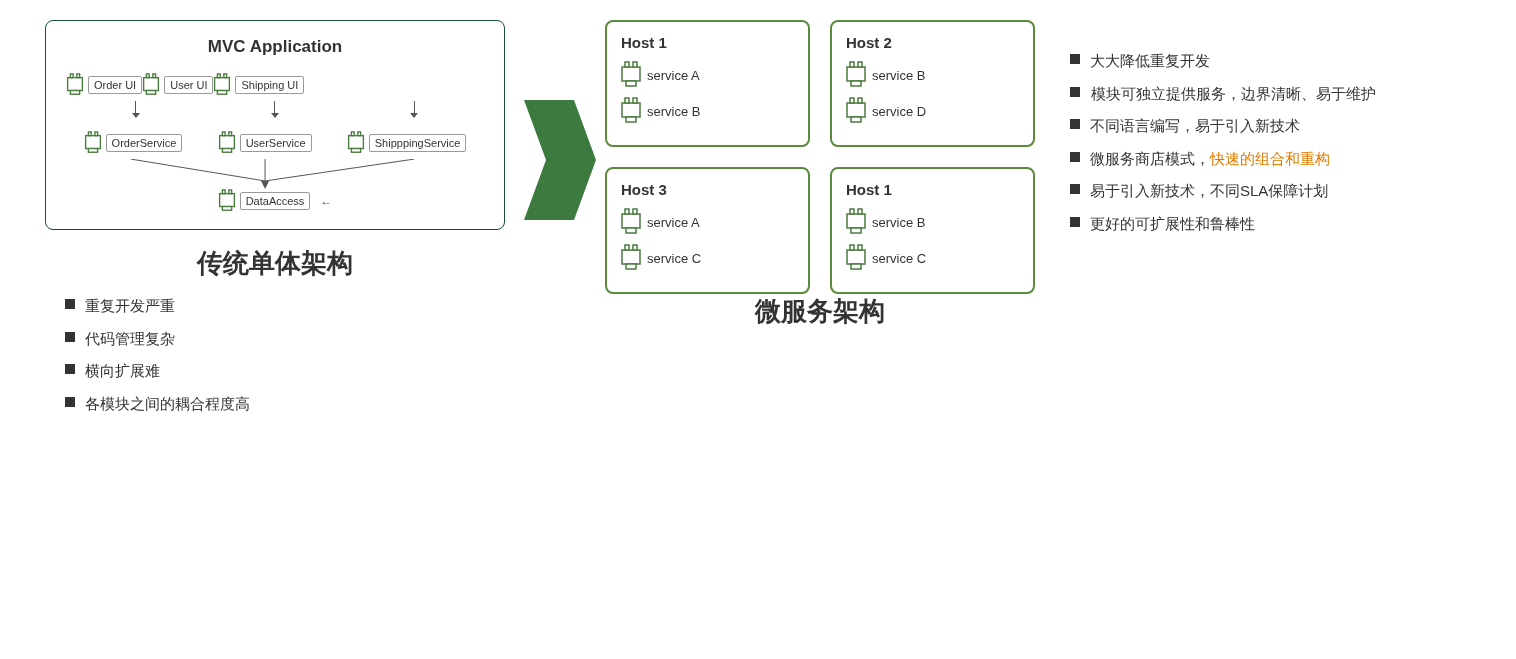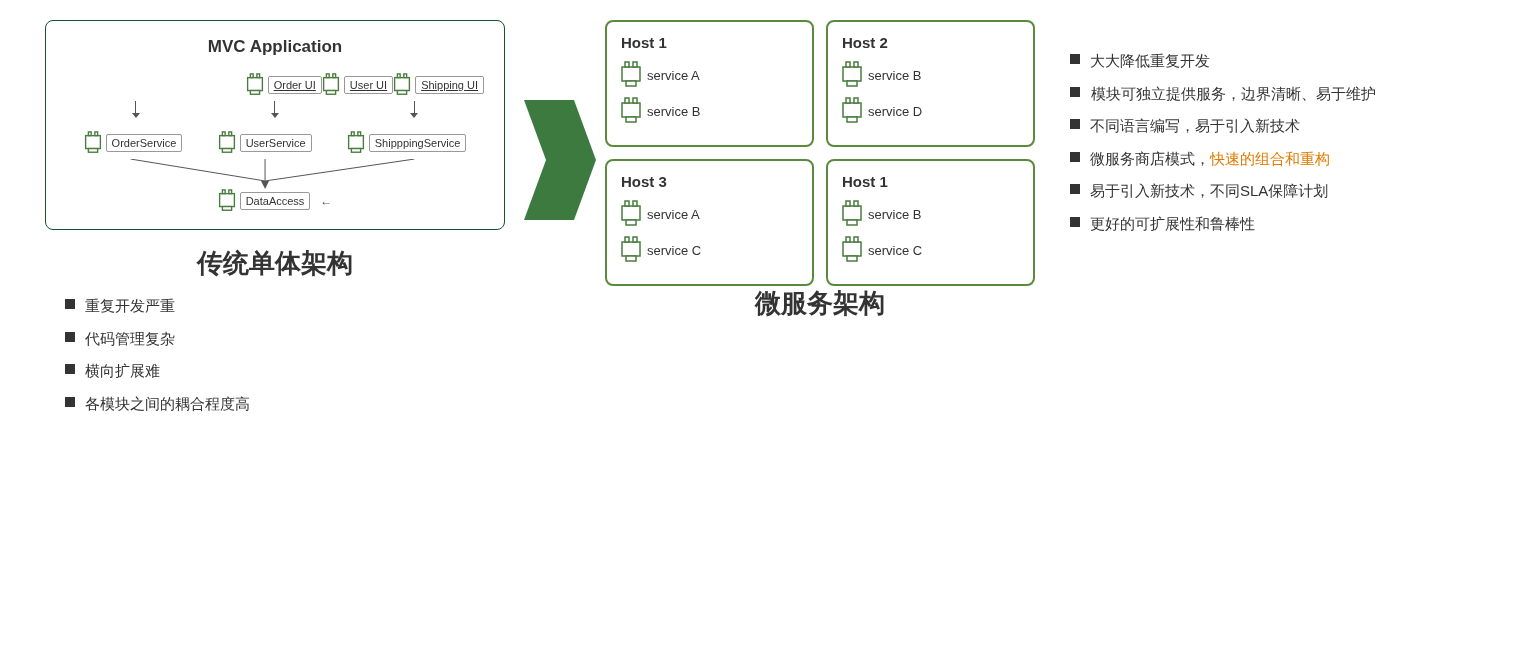--- a/index.html
+++ b/index.html
@@ -106,21 +106,21 @@
       display: flex;
       flex-direction: column;
       align-items: center;
       width: 440px;
       flex-shrink: 0;
     }
 
     .hosts-grid {
       display: grid;
       grid-template-columns: 1fr 1fr;
-      gap: 12px;
+      gap: 20px;
       width: 430px;
     }
 
     .host-box {
       border: 2px solid #5a8a3c;
       border-radius: 8px;
       padding: 12px 14px;
       background: #fff;
     }
 
@@ -162,23 +162,22 @@
       width: 18px;
       height: 24px;
     }
 
     .mvc-diagram {
       width: 100%;
     }
 
     .mvc-row-ui {
       display: flex;
-      justify-content: flex-end;
-      align-items: center;
-      text-decoration: underline;
+      justify-content: flex-start;
+      align-items: center;
     }
 
     .mvc-row-svc {
       display: flex;
       justify-content: space-around;
       align-items: center;
       margin-top: 10px;
     }
 
     .mvc-row-da {

